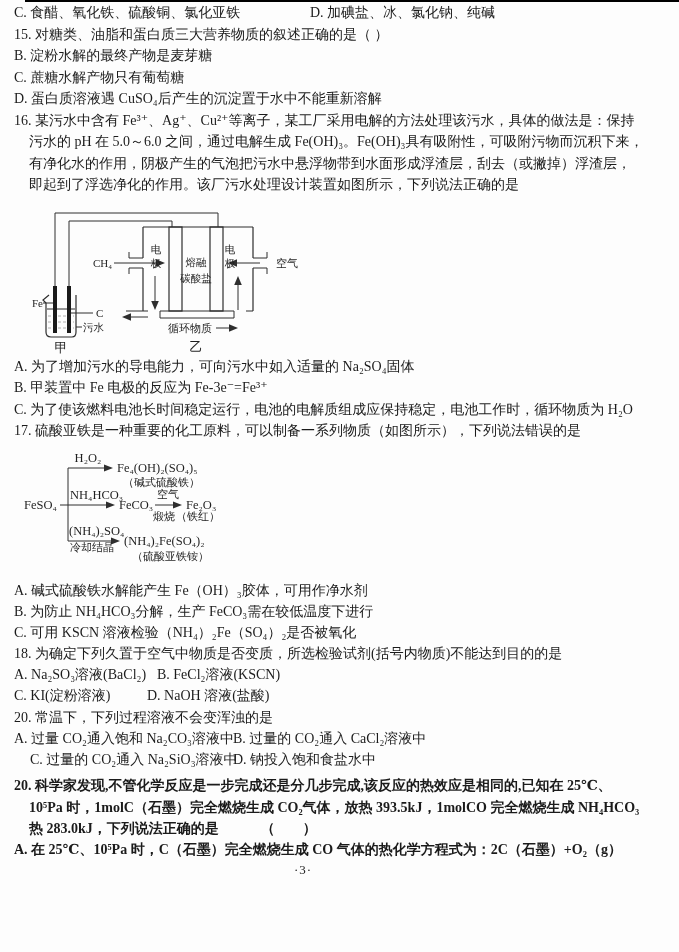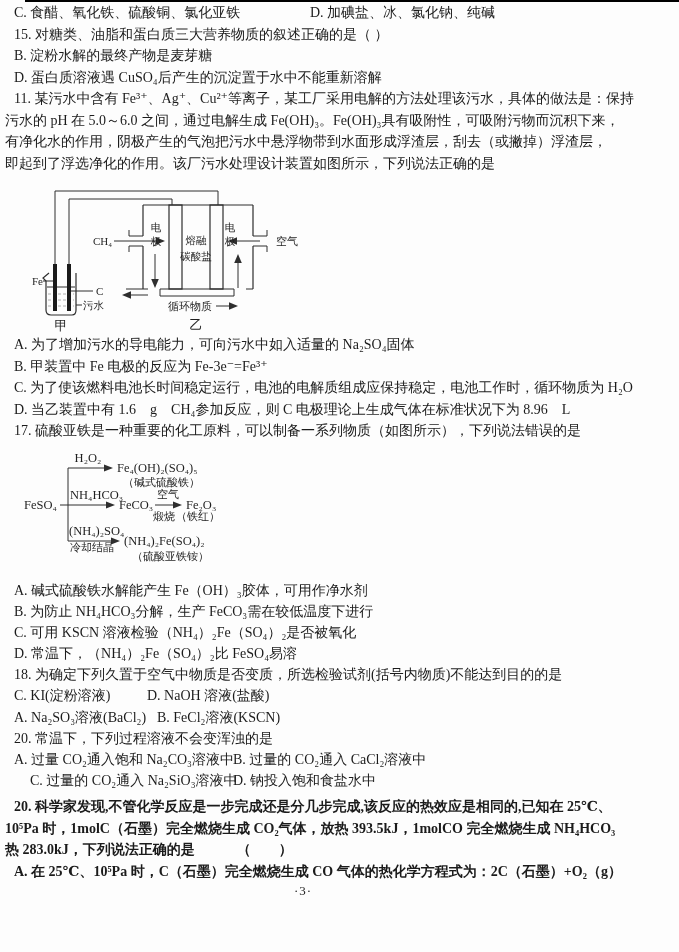--- a/index.html
+++ b/index.html
@@ -8,21 +8,21 @@
     position:relative; width:679px; height:952px; margin:0 auto;
     background:#fdfdfd; overflow:hidden;
     font-family:"Liberation Serif","DejaVu Serif",serif;
     color:#1b1b1b; font-size:14px;
   }
   .top-rule { position:absolute; left:25px; top:0; width:654px; height:2px; background:#000; }
   .flow { position:absolute; left:0; top:0; width:606px; padding-top:2px; }
   .line { line-height:21.5px; height:21.5px; padding-left:14px; white-space:nowrap; }
   .lh212 .line { line-height:21.2px; height:21.2px; }
   .lh214 .line { line-height:21.4px; height:21.4px;font-weight:bold; }
-  .cont { padding-left:5px; }
+  .cont { padding-left:5px;margin-left:24px; }
   .c1 { display:inline-block; }
   .w296 { width:296px; } .w143 { width:143px; } .w133 { width:133px; }
   .w219 { width:219px; } .w203 { width:203px;margin-left:16px; }
   .diagram1 { position:relative; height:160px; }
   .diagram1 svg { position:absolute; left:30px; top:10px; }
   .diagram2 { position:relative; height:138px; }
   .diagram2 svg { position:absolute; left:20px; top:6px; }
   .q20block { margin-top:5px; }
   .pagenum { line-height:17px; height:17px; text-align:center; font-size:13px; letter-spacing:1px; }
   svg text { fill:#1f1f1f; font-family:"Liberation Serif","DejaVu Serif",serif; }
@@ -38,22 +38,23 @@
 <div class="page">
   <div class="top-rule"></div>
 
   <div class="flow">
 
     <div class="line">
       <span class="c1 w296">C. 食醋、氧化铁、硫酸铜、氯化亚铁</span><span>D. 加碘盐、冰、氯化钠、纯碱</span>
     </div>
     <div class="line">15. 对糖类、油脂和蛋白质三大营养物质的叙述正确的是（ ）</div>
     <div class="line">B. 淀粉水解的最终产物是麦芽糖</div>
+    <div class="line">C. 蔗糖水解产物只有葡萄糖</div>
     <div class="line">D. 蛋白质溶液遇 CuSO₄后产生的沉淀置于水中不能重新溶解</div>
-    <div class="line">11. 某污水中含有 Fe³⁺、Ag⁺、Cu²⁺等离子，某工厂采用电解的方法处理该污水，具体的做法是：保持</div>
+    <div class="line">16. 某污水中含有 Fe³⁺、Ag⁺、Cu²⁺等离子，某工厂采用电解的方法处理该污水，具体的做法是：保持</div>
     <div class="line cont">污水的 pH 在 5.0～6.0 之间，通过电解生成 Fe(OH)₃。Fe(OH)₃具有吸附性，可吸附污物而沉积下来，</div>
     <div class="line cont">有净化水的作用，阴极产生的气泡把污水中悬浮物带到水面形成浮渣层，刮去（或撇掉）浮渣层，</div>
     <div class="line cont">即起到了浮选净化的作用。该厂污水处理设计装置如图所示，下列说法正确的是</div>
 
     <div class="diagram1">
       <svg width="310" height="150" viewBox="0 0 310 150">
 
         <g class="sthin">
           <polyline points="25,7 188,7 188,21"></polyline>
           <polyline points="39,15 142,15 142,21"></polyline>
@@ -110,21 +111,20 @@
         <text class="t10" x="166" y="60" text-anchor="middle">熔融</text>
         <text class="t10" x="166" y="76" text-anchor="middle">碳酸盐</text>
         <text class="t11" x="138" y="126">循环物质</text>
         <text class="t13" x="166" y="145" text-anchor="middle">乙</text>
       </svg>
     </div>
 
     <div class="line">A. 为了增加污水的导电能力，可向污水中如入适量的 Na₂SO₄固体</div>
     <div class="line">B. 甲装置中 Fe 电极的反应为 Fe-3e⁻=Fe³⁺</div>
     <div class="line">C. 为了使该燃料电池长时间稳定运行，电池的电解质组成应保持稳定，电池工作时，循环物质为 H₂O</div>
-    <div class="line">D. 当乙装置中有 1.6　g　CH₄参加反应，则 C 电极理论上生成气体在标准状况下为 8.96　L</div>
     <div class="line">17. 硫酸亚铁是一种重要的化工原料，可以制备一系列物质（如图所示），下列说法错误的是</div>
 
     <div class="diagram2">
       <svg width="330" height="125" viewBox="0 0 330 125">
         <path class="sthin" d="M40,57 H48 M48,20 V93"></path>
         <g>
           <line class="sthin" x1="48" y1="20" x2="85" y2="20"></line>
             <polygon class="ah" points="93,20 84,16.4 84,23.6"></polygon>
           <line class="sthin" x1="48" y1="57" x2="87" y2="57"></line>
             <polygon class="ah" points="95,57 86,53.4 86,60.6"></polygon>
@@ -147,27 +147,26 @@
         <text class="t11" x="50" y="103">冷却结晶</text>
         <text class="t12" x="104" y="97">(NH₄)₂Fe(SO₄)₂</text>
         <text class="t11" x="112" y="112">（硫酸亚铁铵）</text>
       </svg>
     </div>
 
     <div class="lh212">
       <div class="line">A. 碱式硫酸铁水解能产生 Fe（OH）₃胶体，可用作净水剂</div>
       <div class="line">B. 为防止 NH₄HCO₃分解，生产 FeCO₃需在较低温度下进行</div>
       <div class="line">C. 可用 KSCN 溶液检验（NH₄）₂Fe（SO₄）₂是否被氧化</div>
-      <div class="line">D. 常温下，（NH₄）₂Fe（SO₄）₂比 FeSO₄易溶</div>
       <div class="line">18. 为确定下列久置于空气中物质是否变质，所选检验试剂(括号内物质)不能达到目的的是</div>
       <div class="line">
-        <span class="c1 w133">C. KI(淀粉溶液)</span><span>D. NaOH 溶液(盐酸)</span>
+        <span class="c1 w143">A. Na₂SO₃溶液(BaCl₂)</span><span>B. FeCl₂溶液(KSCN)</span>
       </div>
       <div class="line">
-        <span class="c1 w143">A. Na₂SO₃溶液(BaCl₂)</span><span>B. FeCl₂溶液(KSCN)</span>
+        <span class="c1 w133">C. KI(淀粉溶液)</span><span>D. NaOH 溶液(盐酸)</span>
       </div>
       <div class="line">20. 常温下，下列过程溶液不会变浑浊的是</div>
       <div class="line">
         <span class="c1 w219">A. 过量 CO₂通入饱和 Na₂CO₃溶液中</span><span>B. 过量的 CO₂通入 CaCl₂溶液中</span>
       </div>
       <div class="line">
         <span class="c1 w203">C. 过量的 CO₂通入 Na₂SiO₃溶液中</span><span>D. 钠投入饱和食盐水中</span>
       </div>
     </div>
 

